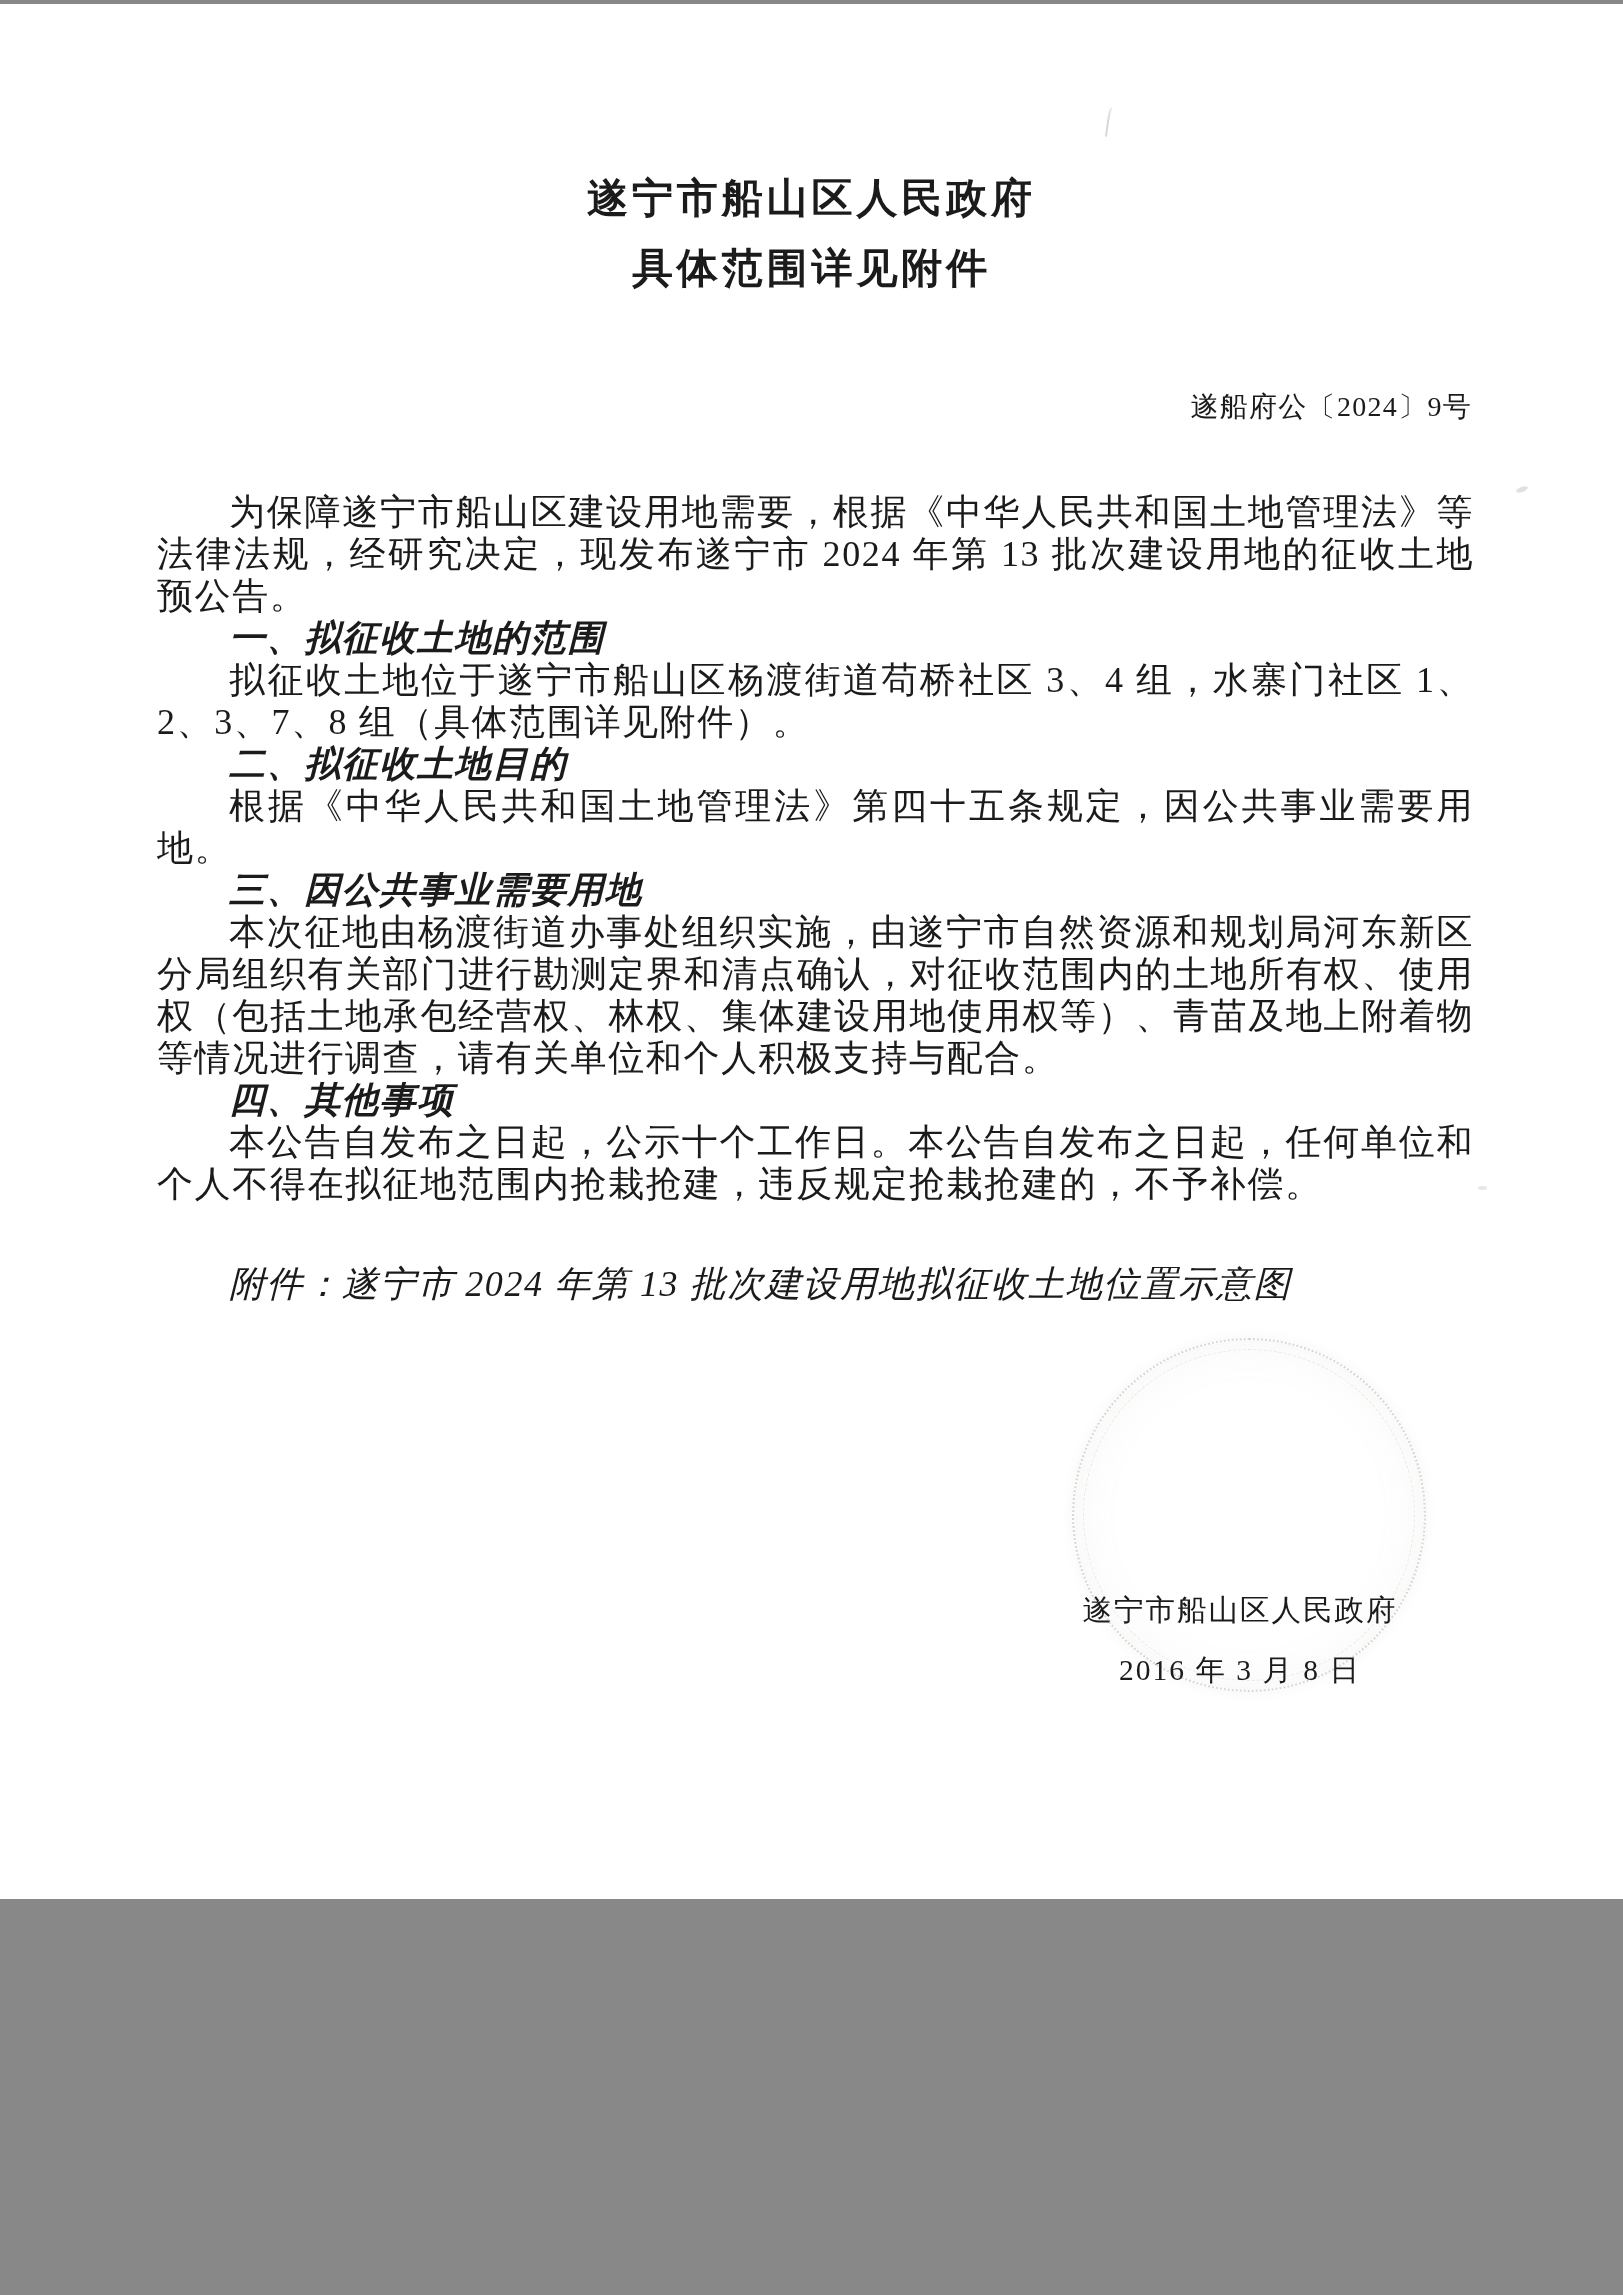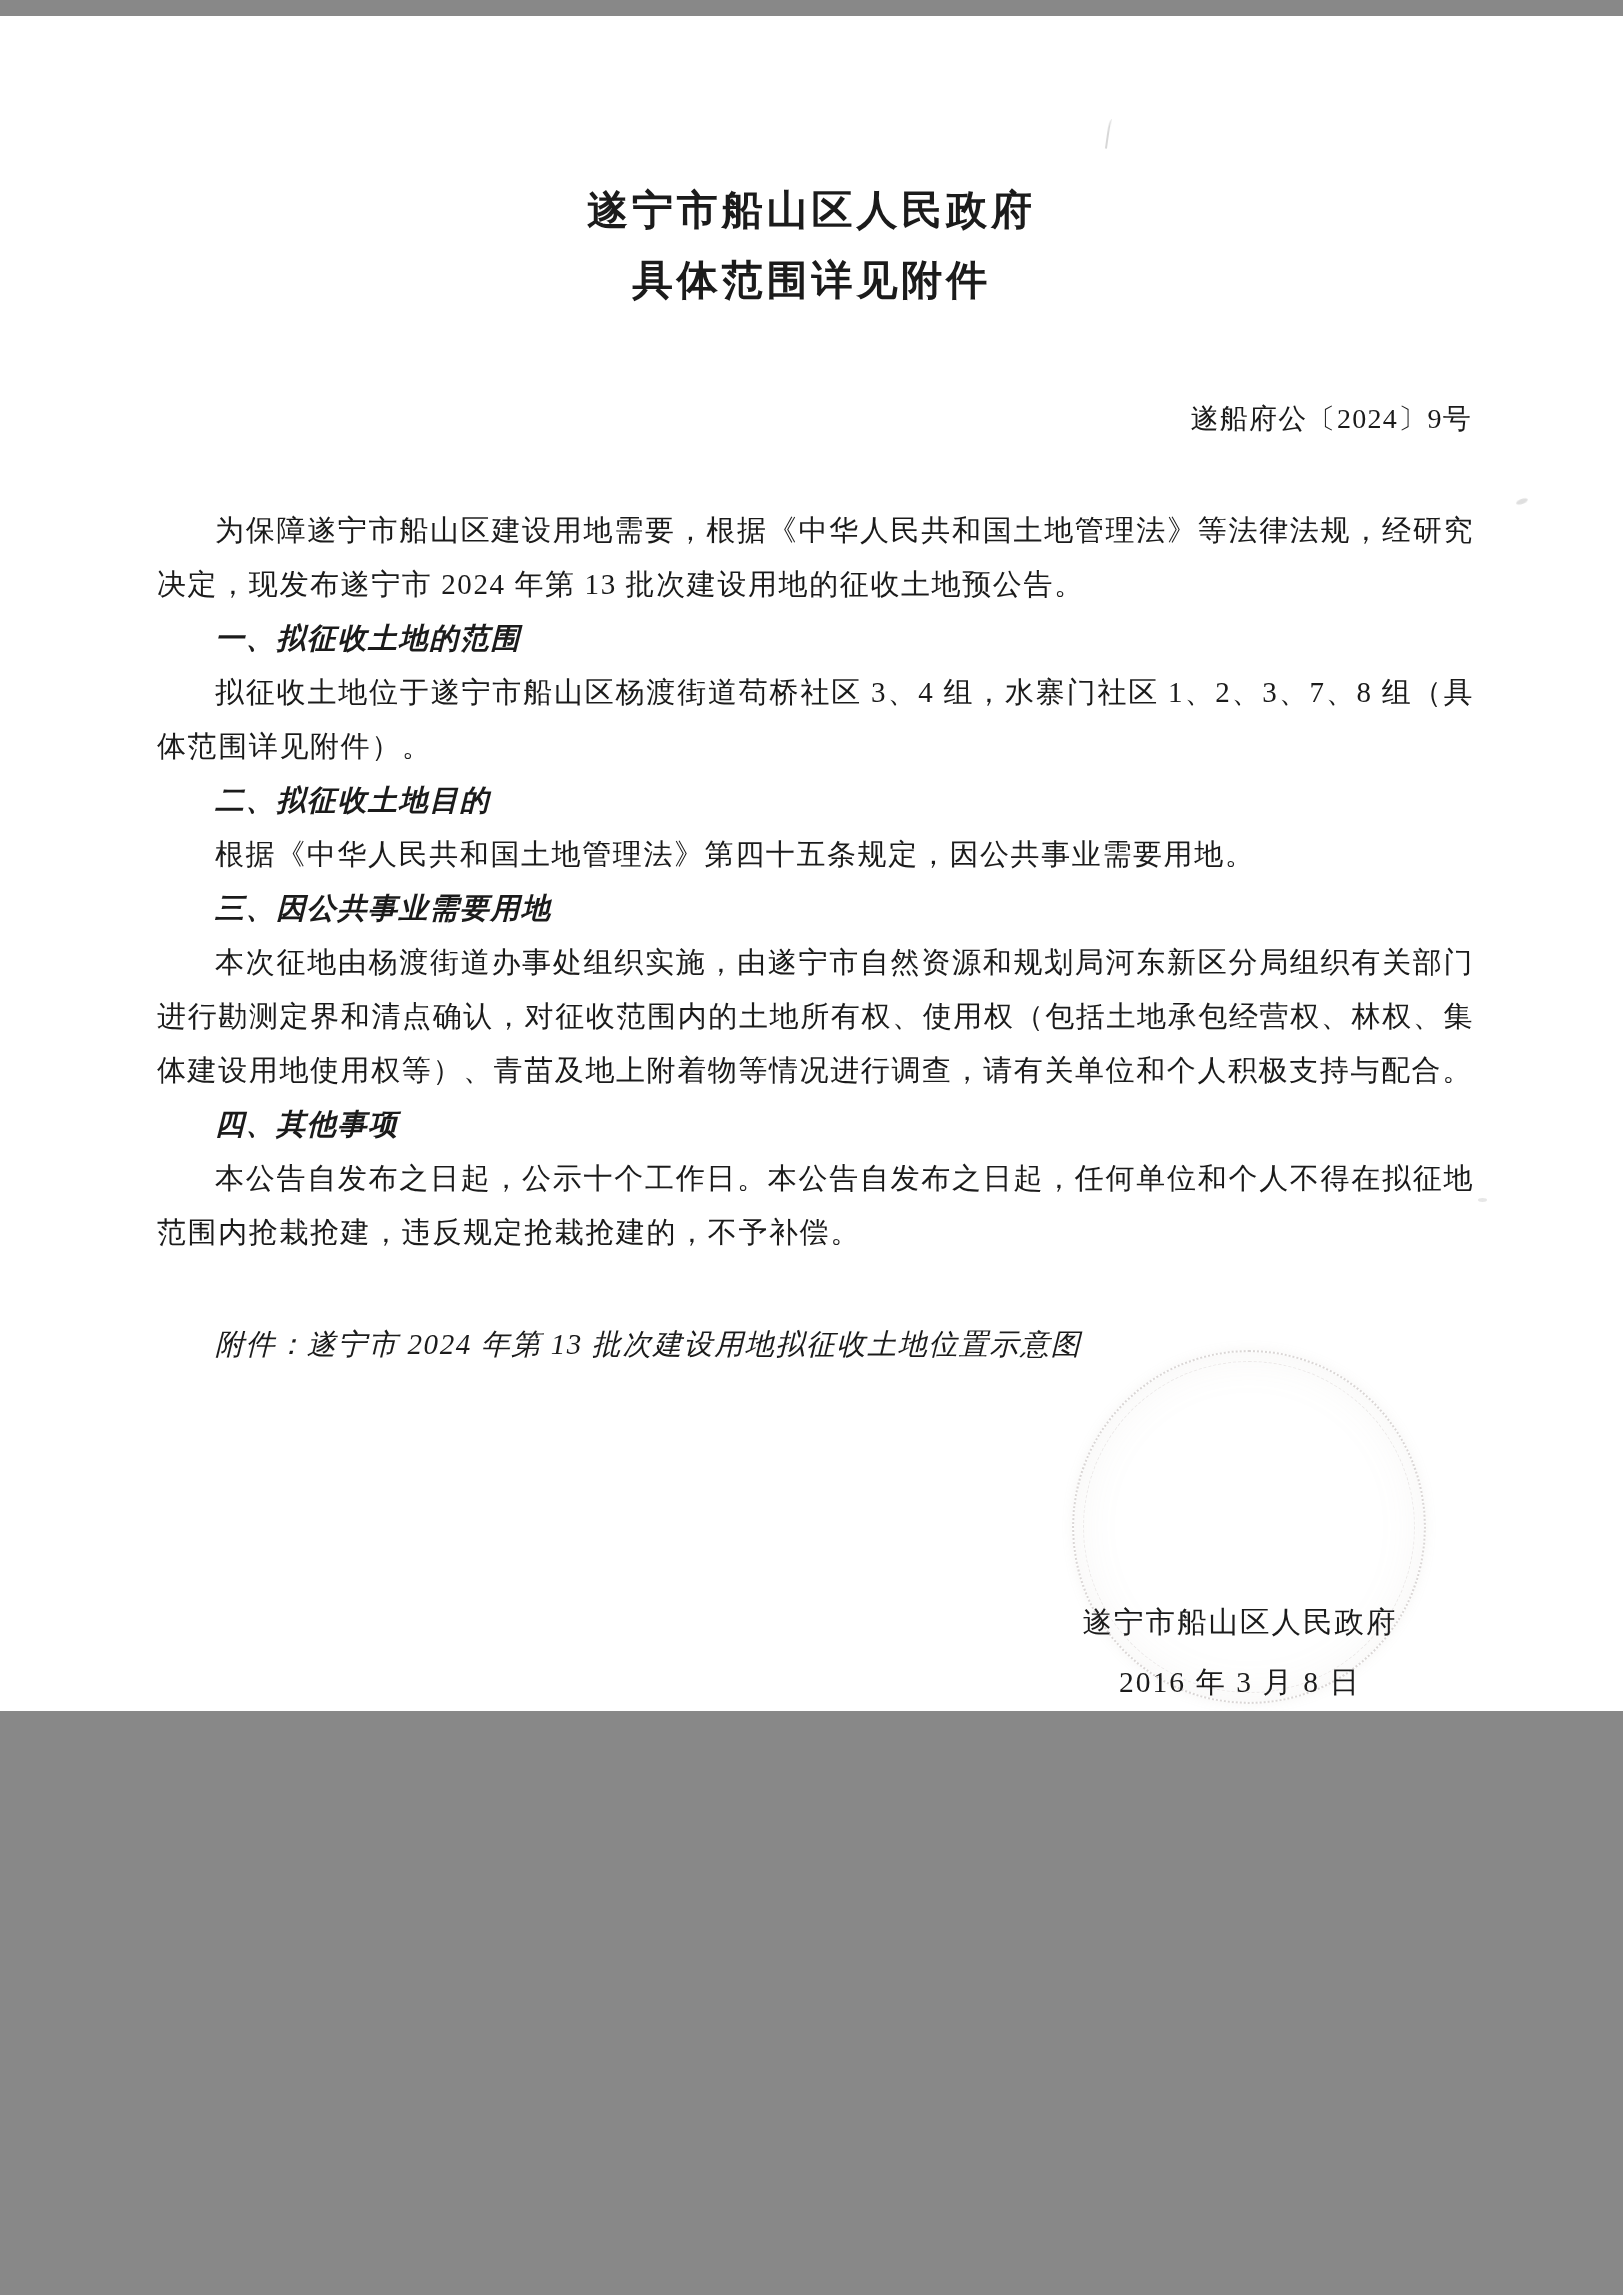--- a/index.html
+++ b/index.html
@@ -1,21 +1,21 @@
 <!DOCTYPE html>
 <html style="font-size:10.5px"><head>
 <meta charset="utf-8">
 <style>
   html,body{margin:0;padding:0;}
   body{background:#888;}
   .page{
     position:relative;
     width:1623px;
-    height:1695px;
-    margin:16px auto;
+    height:1895px;
+    margin:4px auto;
     background:#ffffff;
     overflow:hidden;
     font-family:"Liberation Serif","DejaVu Serif",serif;
     color:#1b1b1b;
   }
   .titles{
     position:absolute;
     left:0; right:0;
     top:169px;
     text-align:center;
@@ -40,22 +40,22 @@
     right:151px;
     text-align:right;
     font-size:28px;
     letter-spacing:1.3px;
   }
   .body-text{
     position:absolute;
     top:487px;
     left:157px;
     width:1317px;
-    font-size:29px;
-    line-height:54px;
+    font-size:36px;
+    line-height:42px;
     letter-spacing:1.6px;
     text-align:justify;
   }
   .para{
     margin:0;
     text-indent:2em;
   }
   .heading{
     margin:0;
     text-indent:2em;

